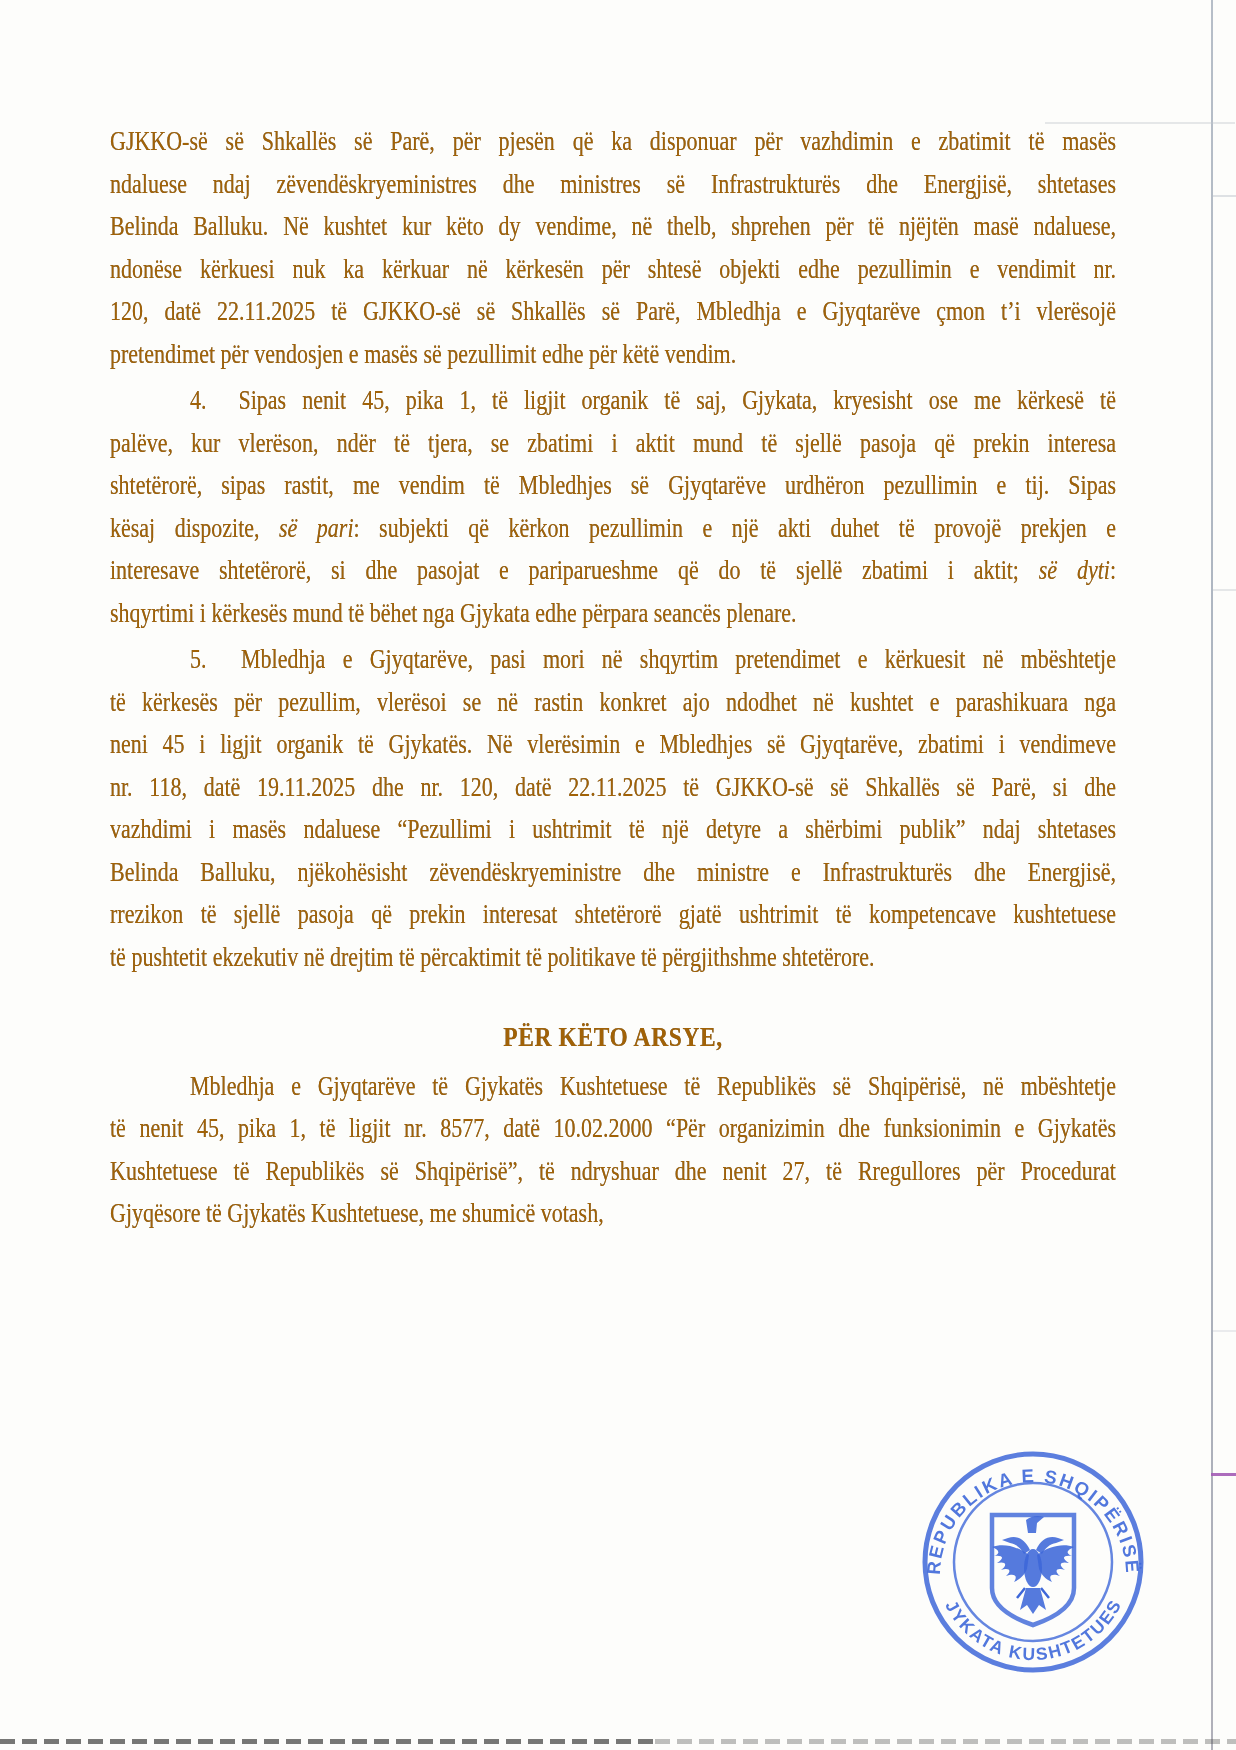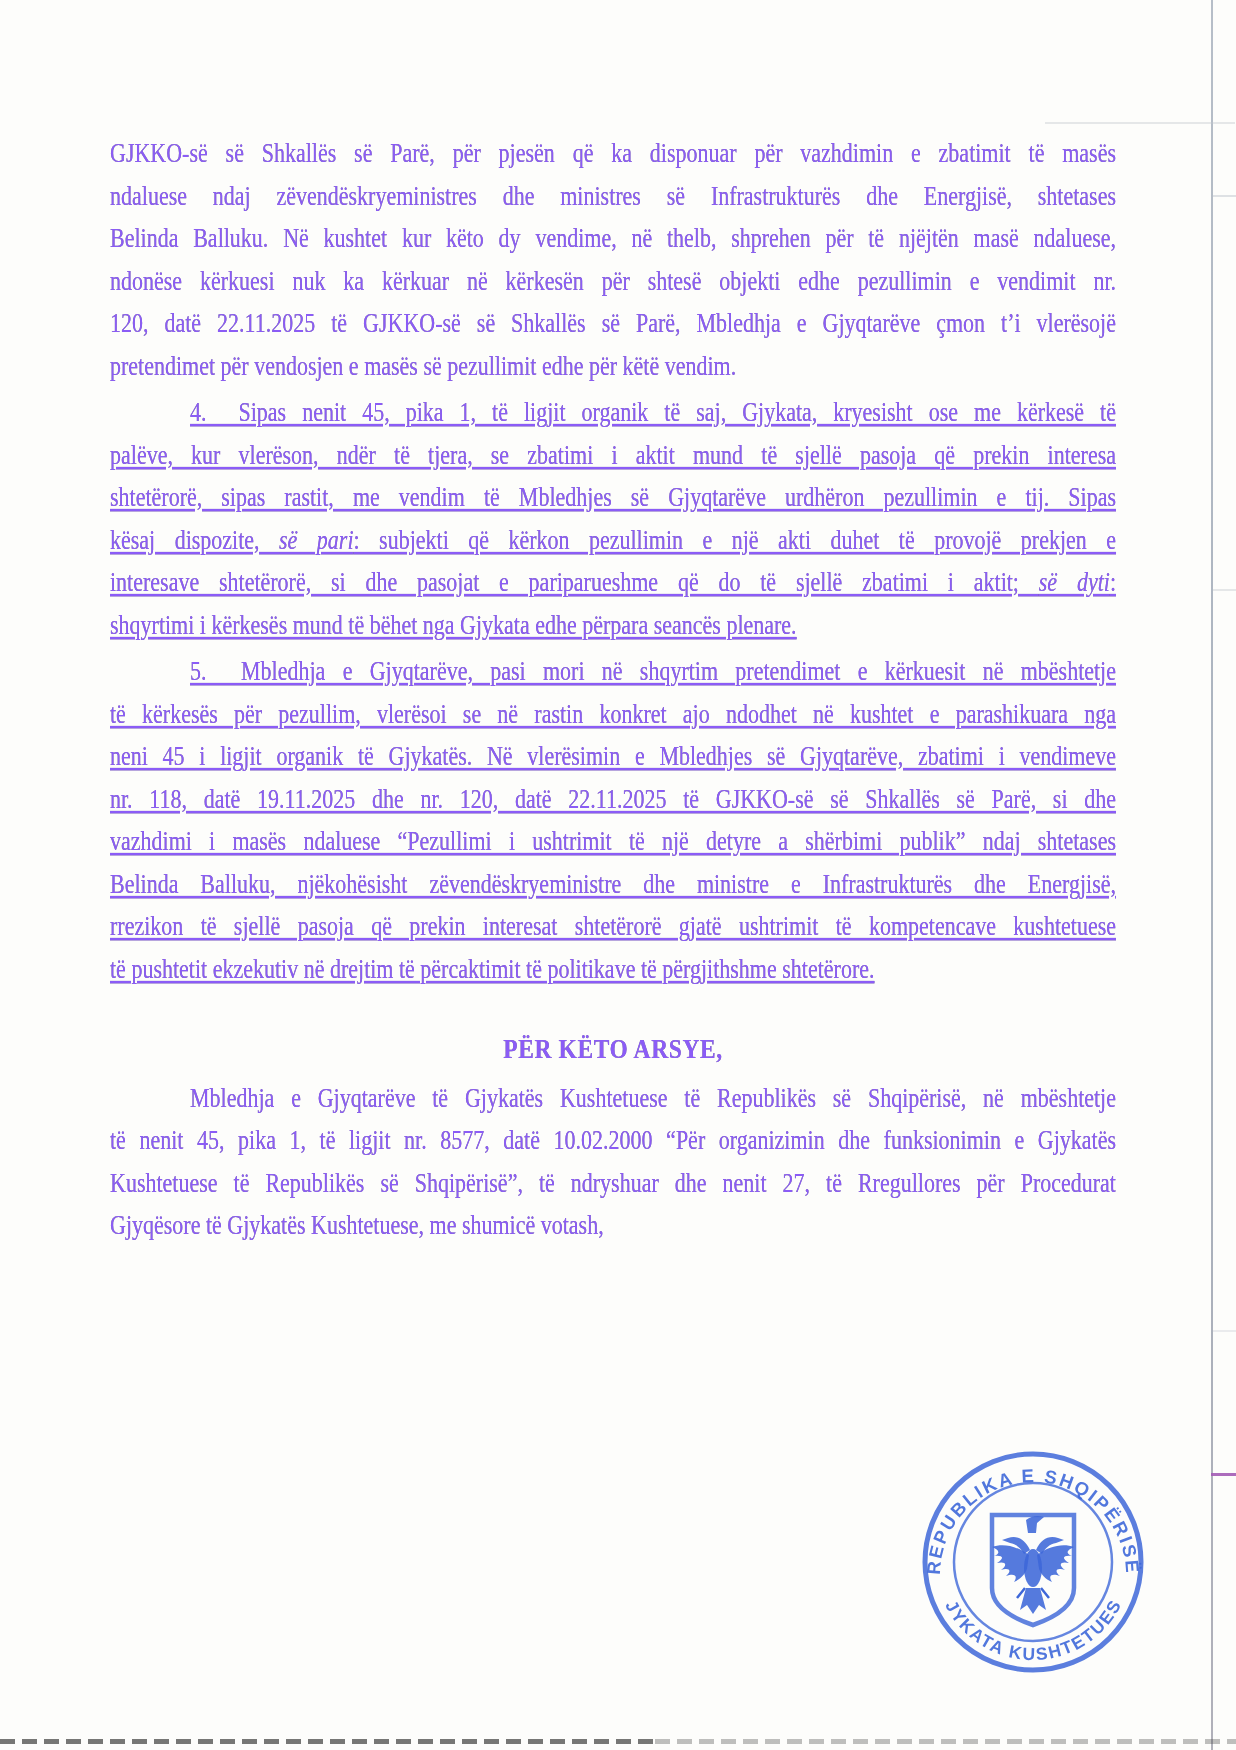--- a/index.html
+++ b/index.html
@@ -7,27 +7,27 @@
     width:1236px;height:1750px;
     background:#fdfdfb;
     font-family:"Liberation Serif", serif;
     position:relative;
     overflow:hidden;
   }
   .page{position:absolute;inset:0;}
 
   
   .doc{
-    position:absolute;left:110px;top:133px;width:1006px;
-    color:#8b5cf6;
+    position:absolute;left:110px;top:121px;width:1006px;
+    color:#a16207;
     font-size:22px;
     text-shadow:0 0 0.5px rgba(30,30,30,.55);
   }
   .para{margin:0;}
-  .para + .para{margin-top:4px;text-decoration:underline;}
+  .para + .para{margin-top:4px;}
   .line{
     height:42.5px;line-height:42.5px;
     text-align:justify;
     text-align-last:justify;
     transform:scaleY(1.22);
     transform-origin:50% 50%;
     white-space:normal;
   }
   .line.last{text-align-last:left;}
   .line.indent{padding-left:80px;}

